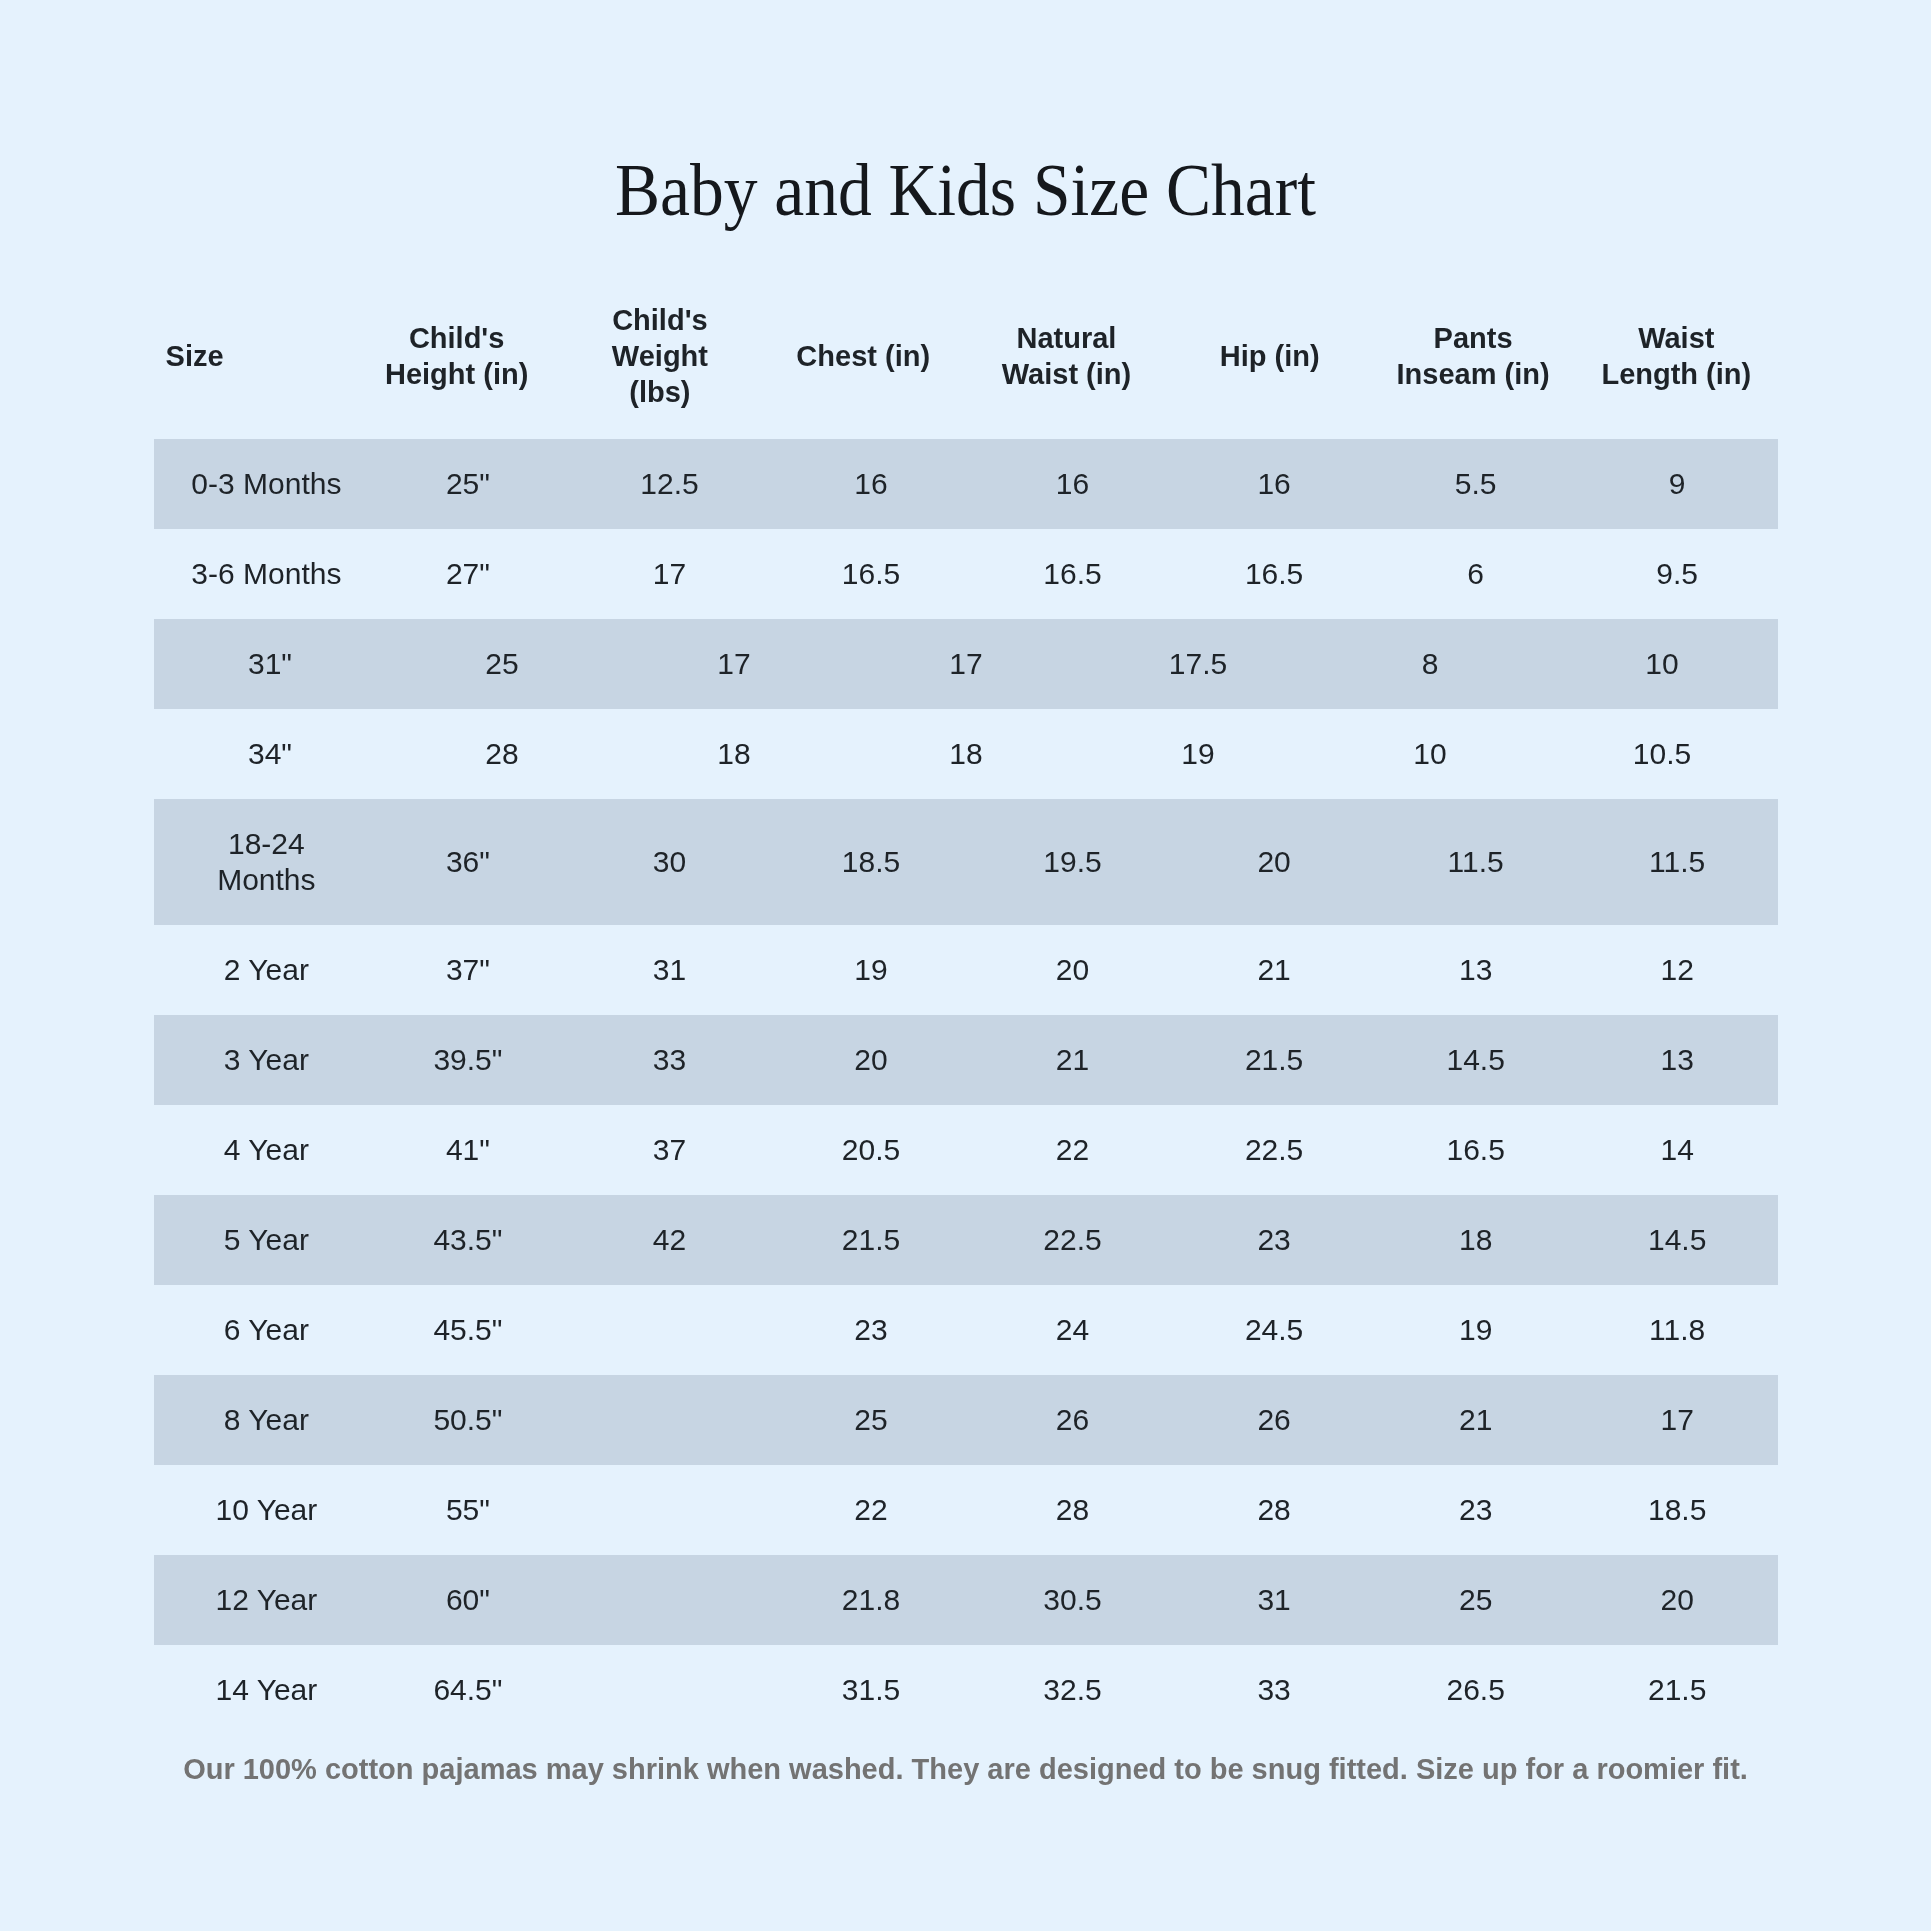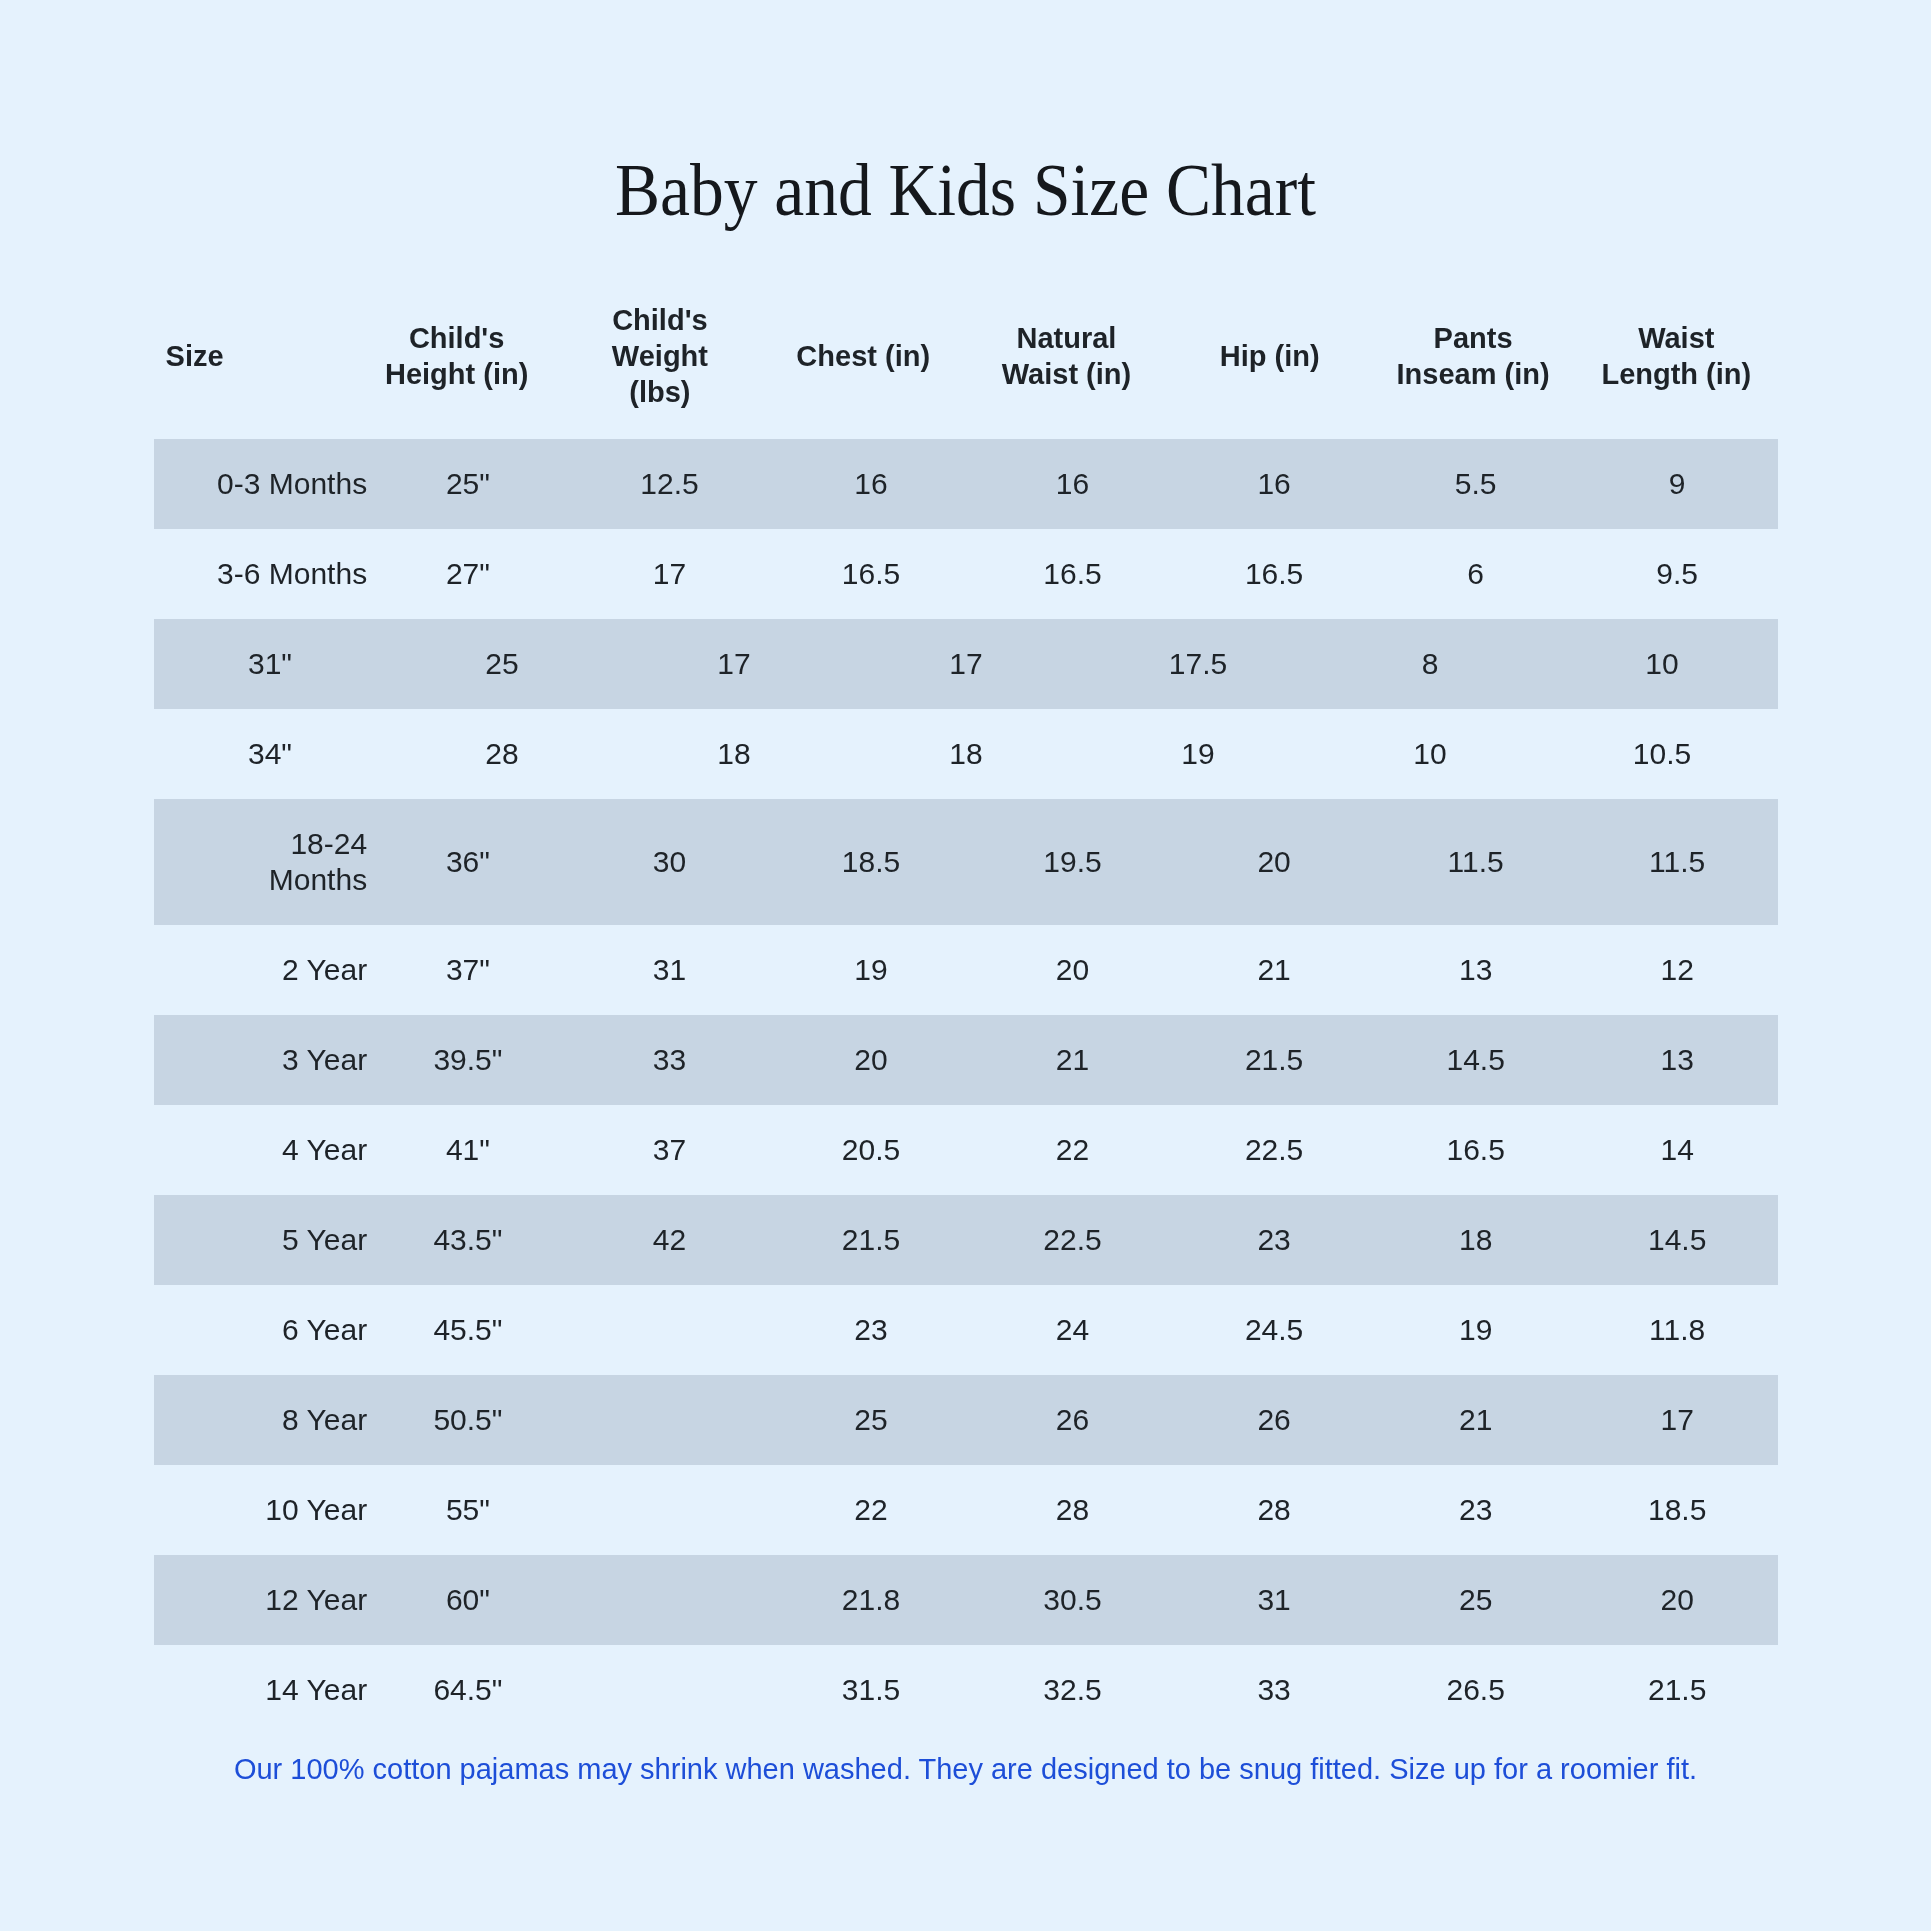--- a/index.html
+++ b/index.html
@@ -62,34 +62,35 @@
     line-height: 36px;
   }
   .tr.band {
     background: #c7d5e3;
   }
   .td {
     flex: 1 1 0;
     text-align: center;
   }
   .td.col-size {
-    text-align: right;
+    text-align: center;
     padding-left: 11.6px;
     box-sizing: border-box;
   }
   .td.col-size span {
     display: inline-block;
     max-width: 156px;
   }
   .footnote {
     margin: 15.4px 0 0 0;
     text-align: center;
     font-size: 29px;
     line-height: 37px;
-    color: #1d4ed8;
+    color: #737373;
+    font-weight: bold;
   }
 </style>
 </head>
 <body>
 
 <div class="page">
   <h1 class="title">Baby and Kids Size Chart</h1>
 
   <div class="size-table">
     <div class="thead">

